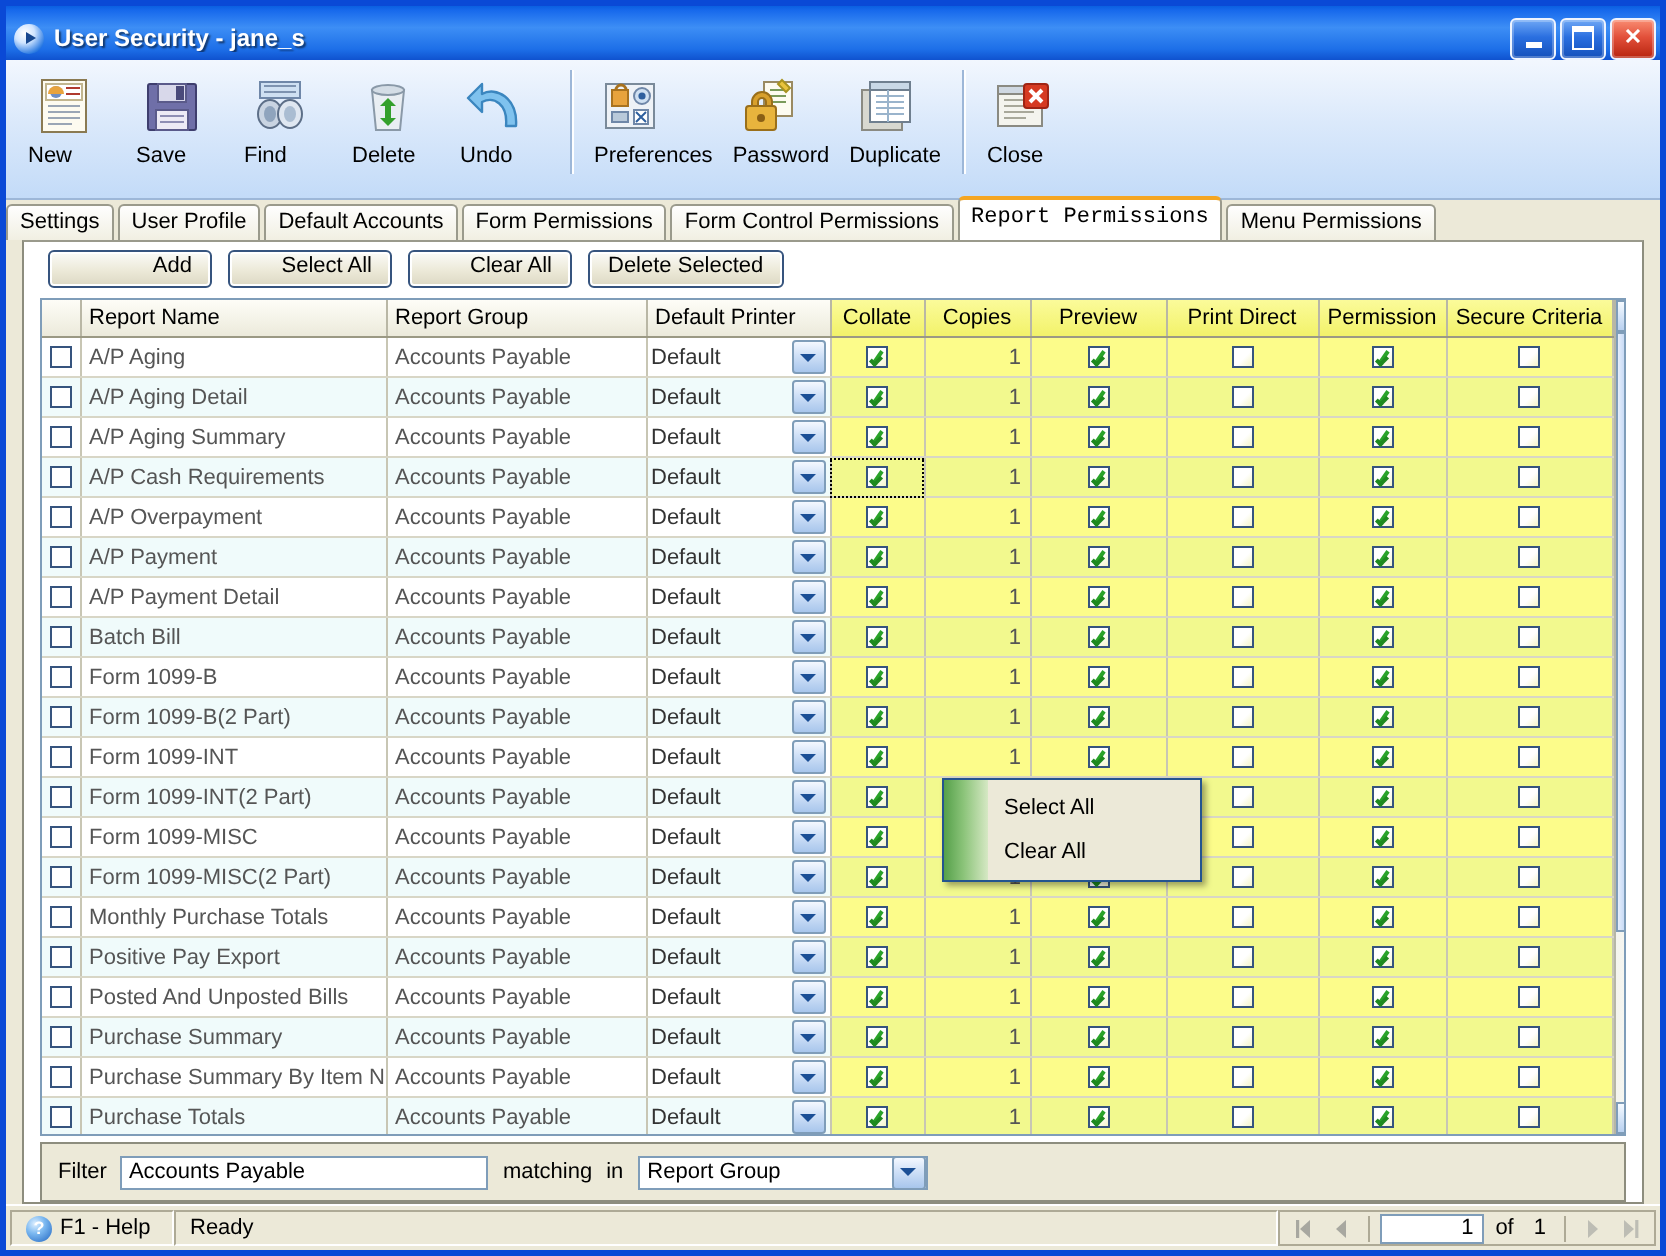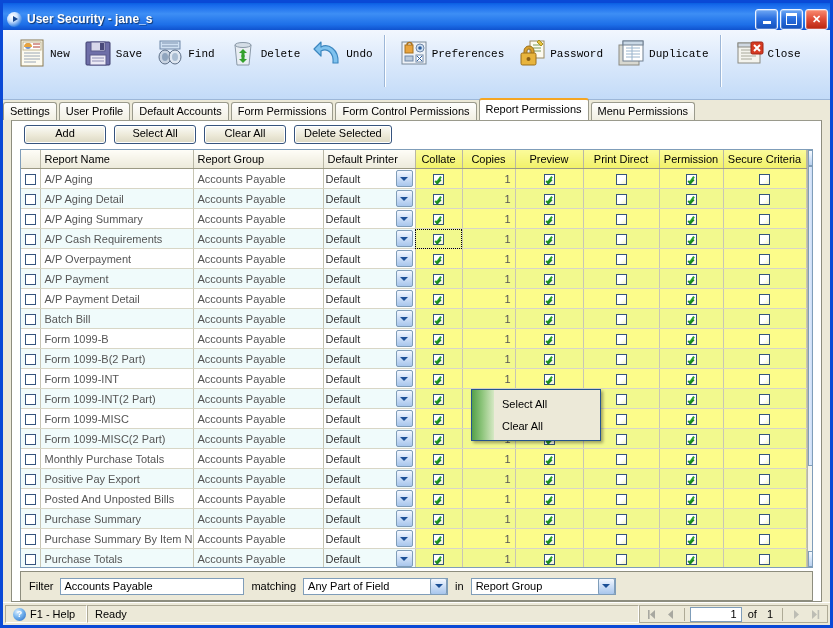--- a/index.html
+++ b/index.html
@@ -56,22 +56,22 @@
   .max-glyph{width:9px;height:8px;border:1.5px solid #fff;border-top-width:3px;}
   
   .toolbar{
     flex:0 0 66px;height:66px;
     background:linear-gradient(180deg,#f2f7fe 0%,#dbe9fb 45%,#c3dbf8 100%);
     border-bottom:1px solid #9db7d8;
     display:flex;align-items:flex-start;padding:3px 0 0 6px;
   }
   .tb-item{
     width:auto;min-width:44px;
-    display:flex;flex-direction:row;align-items:center;
-    padding:2px 5px 0 5px;cursor:default;font-family:Liberation Mono, monospace;
+    display:flex;flex-direction:column;align-items:flex-start;
+    padding:2px 5px 0 5px;cursor:default;
   }
   .tb-ico{height:36px;width:36px;display:flex;align-items:center;justify-content:center;}
   .tb-lbl{font-size:11px;color:#000;margin-top:1px;white-space:nowrap;}
   .tb-sep{width:1px;height:52px;background:#9db7d8;margin:2px 6px 0 6px;
     box-shadow:1px 0 0 #fdfeff;}
   
   .tabstrip{
     flex:0 0 20px;height:20px;position:relative;
     display:flex;align-items:flex-end;
     background:#ece9d8;
@@ -82,34 +82,34 @@
     background:linear-gradient(180deg,#fefefe 0%,#f1efe2 100%);
     border:1px solid #9a9a8c;border-bottom:none;
     border-radius:3px 3px 0 0;
     font-size:11px;color:#000;white-space:nowrap;cursor:default;
   }
   .tab.active{
     height:20px;line-height:19px;
     background:#fff;
     border-top:2px solid #f5a623;
     border-left:1px solid #9a9a8c;border-right:1px solid #9a9a8c;
-    position:relative;z-index:3;font-weight:normal;
+    position:relative;z-index:3;font-weight:normal;font-family:Liberation Mono, monospace;
   }
   
   .page{
     flex:1 1 auto;margin:0 8px 0 8px;
     background:#fff;border:1px solid #8d8d7e;border-top:1px solid #9a9a8c;
     display:flex;flex-direction:column;min-height:0;
   }
   .btnbar{flex:0 0 26px;display:flex;align-items:center;padding-left:12px;gap:8px;}
   .btn{
     height:17px;min-width:62px;padding:0 9px;
     background:linear-gradient(180deg,#fbfbf8 0%,#ece9d8 55%,#dcd8c3 100%);
     border:1px solid #36547e;border-radius:3px;
-    font-size:11px;color:#000;text-align:center;line-height:15px;
+    font-size:11px;color:#000;text-align:right;line-height:15px;
     cursor:default;box-shadow:inset 0 0 0 1px #fff;
   }
   
   .gridwrap{
     flex:1 1 auto;margin:2px 8px 0 8px;
     border:1px solid #7f9db9;background:#fff;
     display:flex;min-height:0;position:relative;overflow:hidden;
   }
   table.grid{border-collapse:collapse;table-layout:fixed;width:785px;}
   table.grid th{
@@ -829,24 +829,20 @@
           <div class="ctx-item">Select All</div>
           <div class="ctx-item">Clear All</div>
         </div>
       </div>
     </div>
 
     <div class="filterbar">
       <span>Filter</span>
       <input class="ftext" type="text" value="Accounts Payable" style="">
       <span>matching</span>
-      <div class="fsel" style="width:145px">
-        <span>Any Part of Field</span>
-        <span class="ddbtn"></span>
-      </div>
       <span>in</span>
       <div class="fsel" style="width:145px">
         <span>Report Group</span>
         <span class="ddbtn"></span>
       </div>
     </div>
   </div>
 
   <div class="statusbar">
     <div class="sb-cell" style="width:82px">

